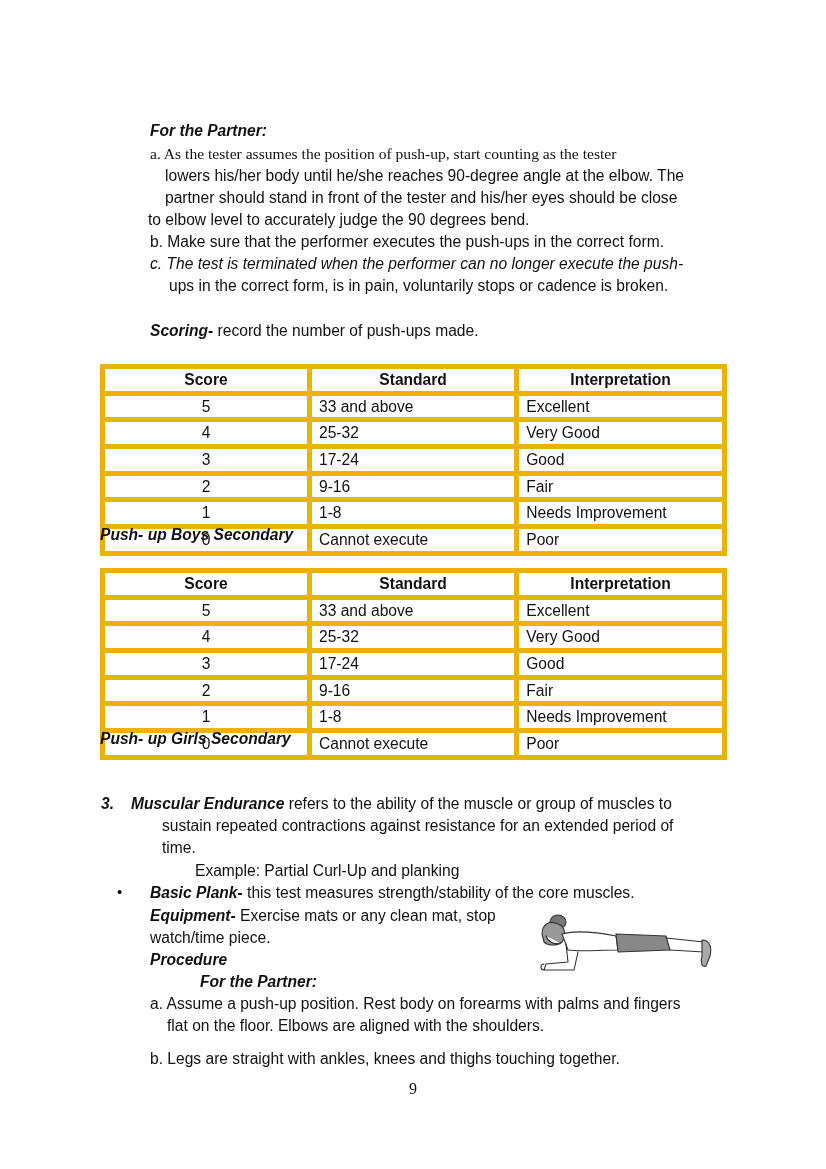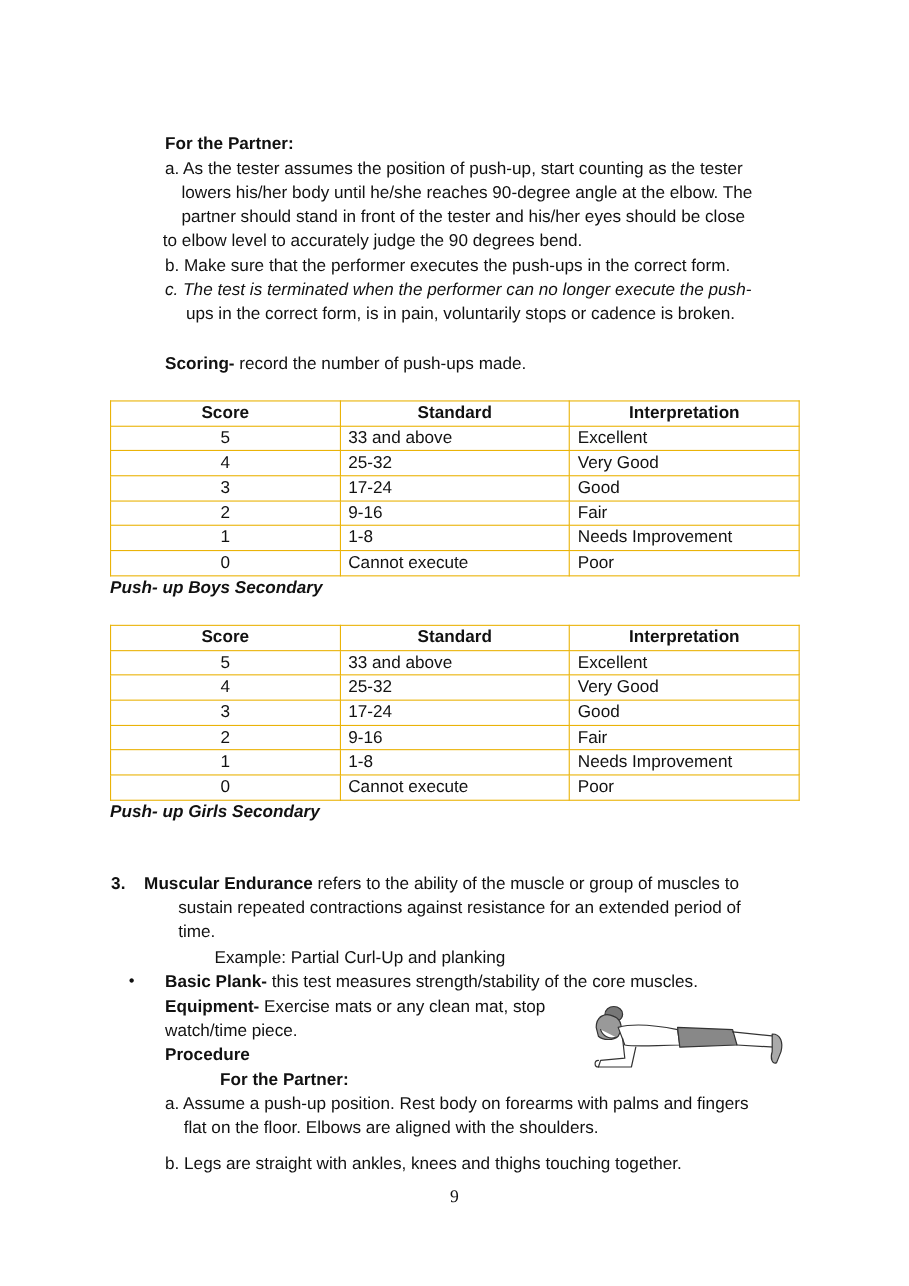--- a/index.html
+++ b/index.html
@@ -1,39 +1,39 @@
 <!DOCTYPE html>
 <html><head>
 <meta charset="utf-8">
 <style>
   html, body { margin: 0; padding: 0; background: #ffffff; }
   body { width: 826px; height: 1169px; position: relative; overflow: hidden;
          font-family: "Liberation Sans", sans-serif; color: #111; font-size: 15.6px; }
   .abs { position: absolute; white-space: nowrap; line-height: 22px; }
-  b, .b { font-weight: bold; }
+  b, .b { font-weight: bold; font-style: italic; }
   table.score { position: absolute; left: 100px; width: 627px; border-collapse: collapse;
                 font-family: "Liberation Sans", sans-serif; font-size: 15.6px; }
-  table.score td, table.score th { border: 1px solid #eab308; height: 21.7px; padding: 0 7px; line-height: 20px; }
+  table.score td, table.score th { border: 5px solid #eab308; height: 21.7px; padding: 0 7px; line-height: 20px; }
   table.score th { font-weight: bold; text-align: center; }
   table.score td.c { text-align: center; }
   table.score col.c1 { width: 209px; }
   table.score col.c2 { width: 209px; }
   table.score col.c3 { width: 209px; }
   .caption { position: absolute; left: 100px; width: 627px; 
              font-weight: bold; font-style: italic; line-height: 22px; }
   .pagenum { position: absolute; left: 0; width: 826px; text-align: center; top: 1080px;
              font-family: "Liberation Serif", serif; font-size: 16px; }
   .bullet { position: absolute; left: 117px; top: 883px; font-size: 15px; }
   .plank { position: absolute; left: 536px; top: 912px; width: 180px; height: 68px; }
 </style>
 </head>
 <body>
 
 <div class="abs b" style="left:150px; top:120px;">For the Partner:</div>
-<div class="abs" style="left:150px; top:143px;">a. As the tester assumes the position of push-up, start counting as the tester</div>
+<div class="abs" style="left:150px; top:143px;font-family:Liberation Serif, serif;">a. As the tester assumes the position of push-up, start counting as the tester</div>
 <div class="abs" style="left:165px; top:165px;">lowers his/her body until he/she reaches 90-degree angle at the elbow. The</div>
 <div class="abs" style="left:165px; top:187px;">partner should stand in front of the tester and his/her eyes should be close</div>
 <div class="abs" style="left:148px; top:209px;">to elbow level to accurately judge the 90 degrees bend.</div>
 <div class="abs" style="left:150px; top:231px;">b. Make sure that the performer executes the push-ups in the correct form.</div>
 <div class="abs" style="left:150px; top:253px;font-style:italic;">c. The test is terminated when the performer can no longer execute the push-</div>
 <div class="abs" style="left:169px; top:275px;">ups in the correct form, is in pain, voluntarily stops or cadence is broken.</div>
 
 <div class="abs" style="left:150px; top:320px;">
   <span class="b">Scoring-</span><span> record the number of push-ups made.</span>
 </div>

